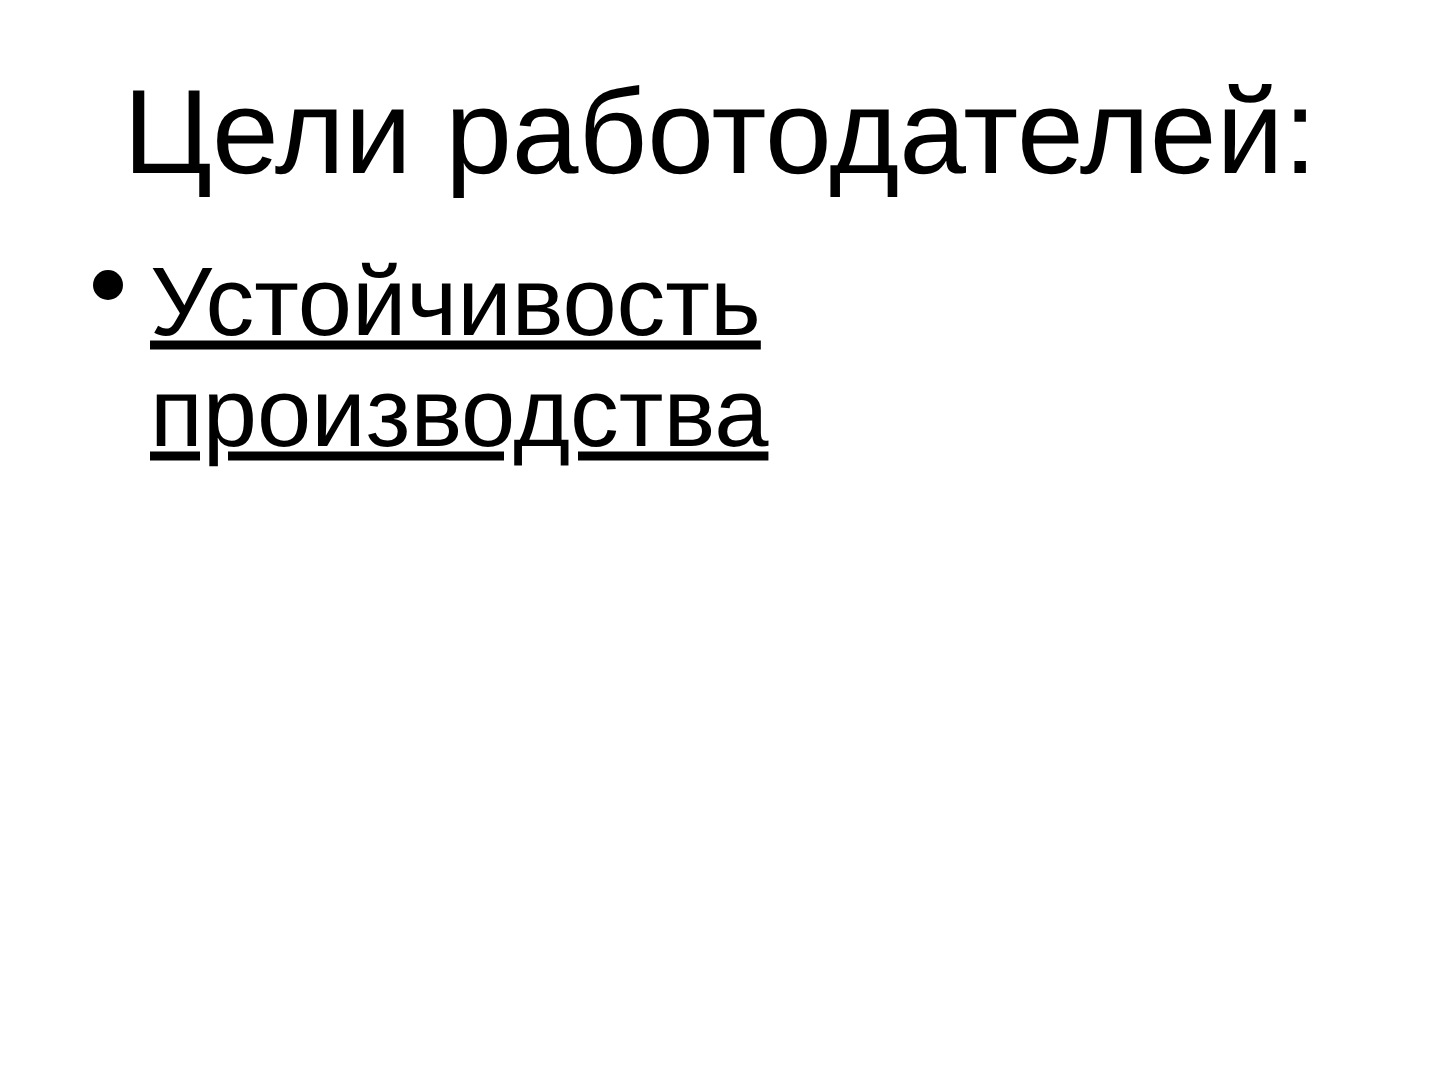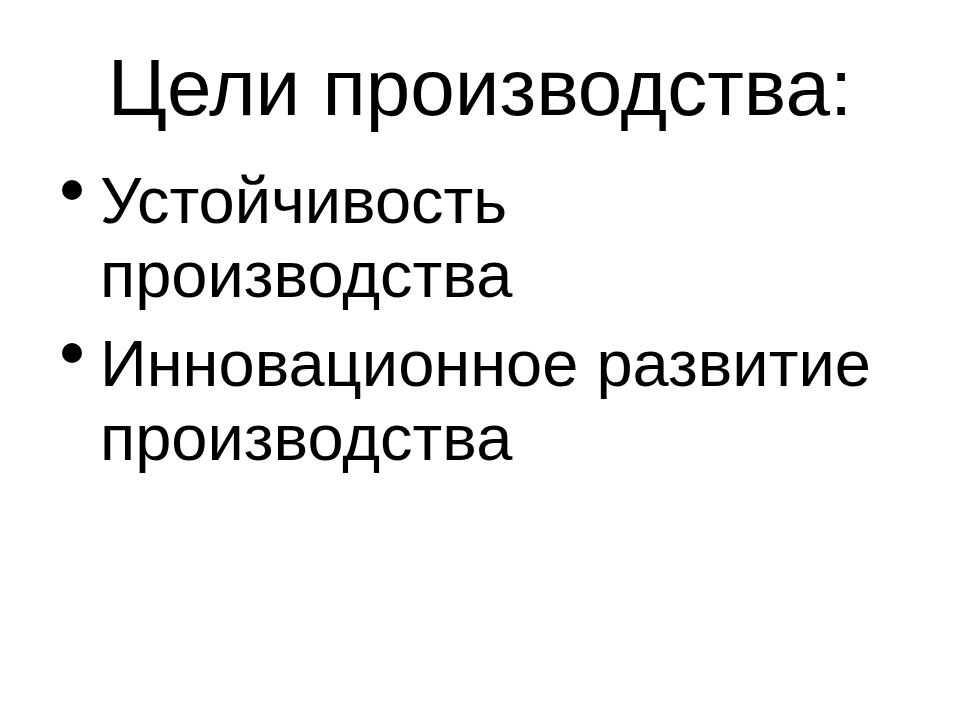--- a/index.html
+++ b/index.html
@@ -24,20 +24,21 @@
     line-height: 1.15;
     font-weight: 400;
     text-align: center;
     letter-spacing: 0px;
     white-space: nowrap;
   }
   .bullets {
     list-style: none;
     margin: 30px 0 0 0;
     padding: 0 60px 0 62px;
+    text-decoration: underline;
   }
   .bullet-item {
     display: flex;
     align-items: flex-start;
     margin: 0 0 15px 0;
     font-size: 65px;
     line-height: 74px;
     font-weight: 400;
   }
   .dot {
@@ -51,25 +52,21 @@
   }
   .bullet-text {
     flex: 1 1 auto;
     min-width: 0;
   }
 </style>
 </head>
 <body>
 
 <div class="slide">
-  <h1 class="title">Цели производства:</h1>
+  <h1 class="title">Цели работодателей:</h1>
 
   <ul class="bullets">
     <li class="bullet-item">
       <span class="dot"></span>
       <span class="bullet-text">Устойчивость производства</span>
     </li>
-    <li class="bullet-item">
-      <span class="dot"></span>
-      <span class="bullet-text">Инновационное развитие производства</span>
-    </li>
   </ul>
 </div>
 
 </body></html>

